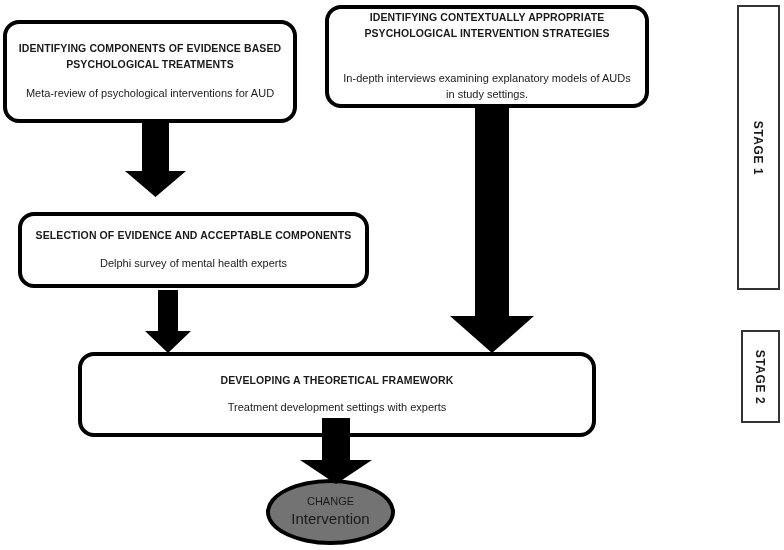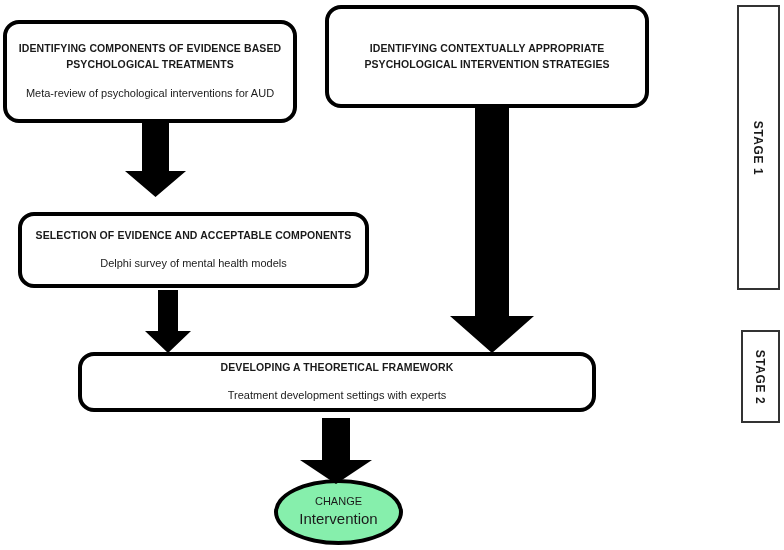--- a/index.html
+++ b/index.html
@@ -45,34 +45,34 @@
     font-size: 11px;
     line-height: 1.45;
     padding: 0 10px;
     margin-top: 14px;
   }
 
   
   #box-evidence       { left: 3px;   top: 20px;   width: 294px; height: 103px; }
   #box-contextual     { left: 325px; top: 5px;   width: 324px; height: 103px; gap: 16px; }
   #box-selection      { left: 18px;  top: 212px; width: 351px; height: 76px;  }
-  #box-framework      { left: 78px;  top: 352px; width: 518px; height: 60px;  }
+  #box-framework      { left: 78px;  top: 352px; width: 518px; height: 85px;  }
 
   #box-selection .node-sub,
   #box-framework .node-sub { margin-top: 12px; }
 
   
   #oval-change {
     position: absolute;
-    left: 274px;
+    left: 266px;
     top: 479px;
     width: 129px;
     height: 66px;
     box-sizing: border-box;
-    background: #86efac;
+    background: #737373;
     border: 4px solid #000000;
     border-radius: 50%;
     display: flex;
     flex-direction: column;
     align-items: center;
     justify-content: center;
     text-align: center;
   }
   .oval-line1 { font-size: 11px; line-height: 1.35; }
   .oval-line2 { font-size: 15px; line-height: 1.35; }
@@ -112,25 +112,26 @@
 
 <div id="canvas">
 
   <div class="node-box" id="box-evidence">
     <div class="node-title">IDENTIFYING COMPONENTS OF EVIDENCE BASED PSYCHOLOGICAL TREATMENTS</div>
     <div class="node-sub">Meta-review of psychological interventions for AUD</div>
   </div>
 
   <div class="node-box" id="box-contextual">
     <div class="node-title">IDENTIFYING CONTEXTUALLY APPROPRIATE PSYCHOLOGICAL INTERVENTION STRATEGIES</div>
+    <div class="node-sub">In-depth interviews examining explanatory models of AUDs in study settings.</div>
   </div>
 
   <div class="node-box" id="box-selection">
     <div class="node-title">SELECTION OF EVIDENCE AND ACCEPTABLE COMPONENTS</div>
-    <div class="node-sub">Delphi survey of mental health models</div>
+    <div class="node-sub">Delphi survey of mental health experts</div>
   </div>
 
   <div class="node-box" id="box-framework">
     <div class="node-title">DEVELOPING A THEORETICAL FRAMEWORK</div>
     <div class="node-sub">Treatment development settings with experts</div>
   </div>
 
   <div id="oval-change">
     <div class="oval-line1">CHANGE</div>
     <div class="oval-line2">Intervention</div>

